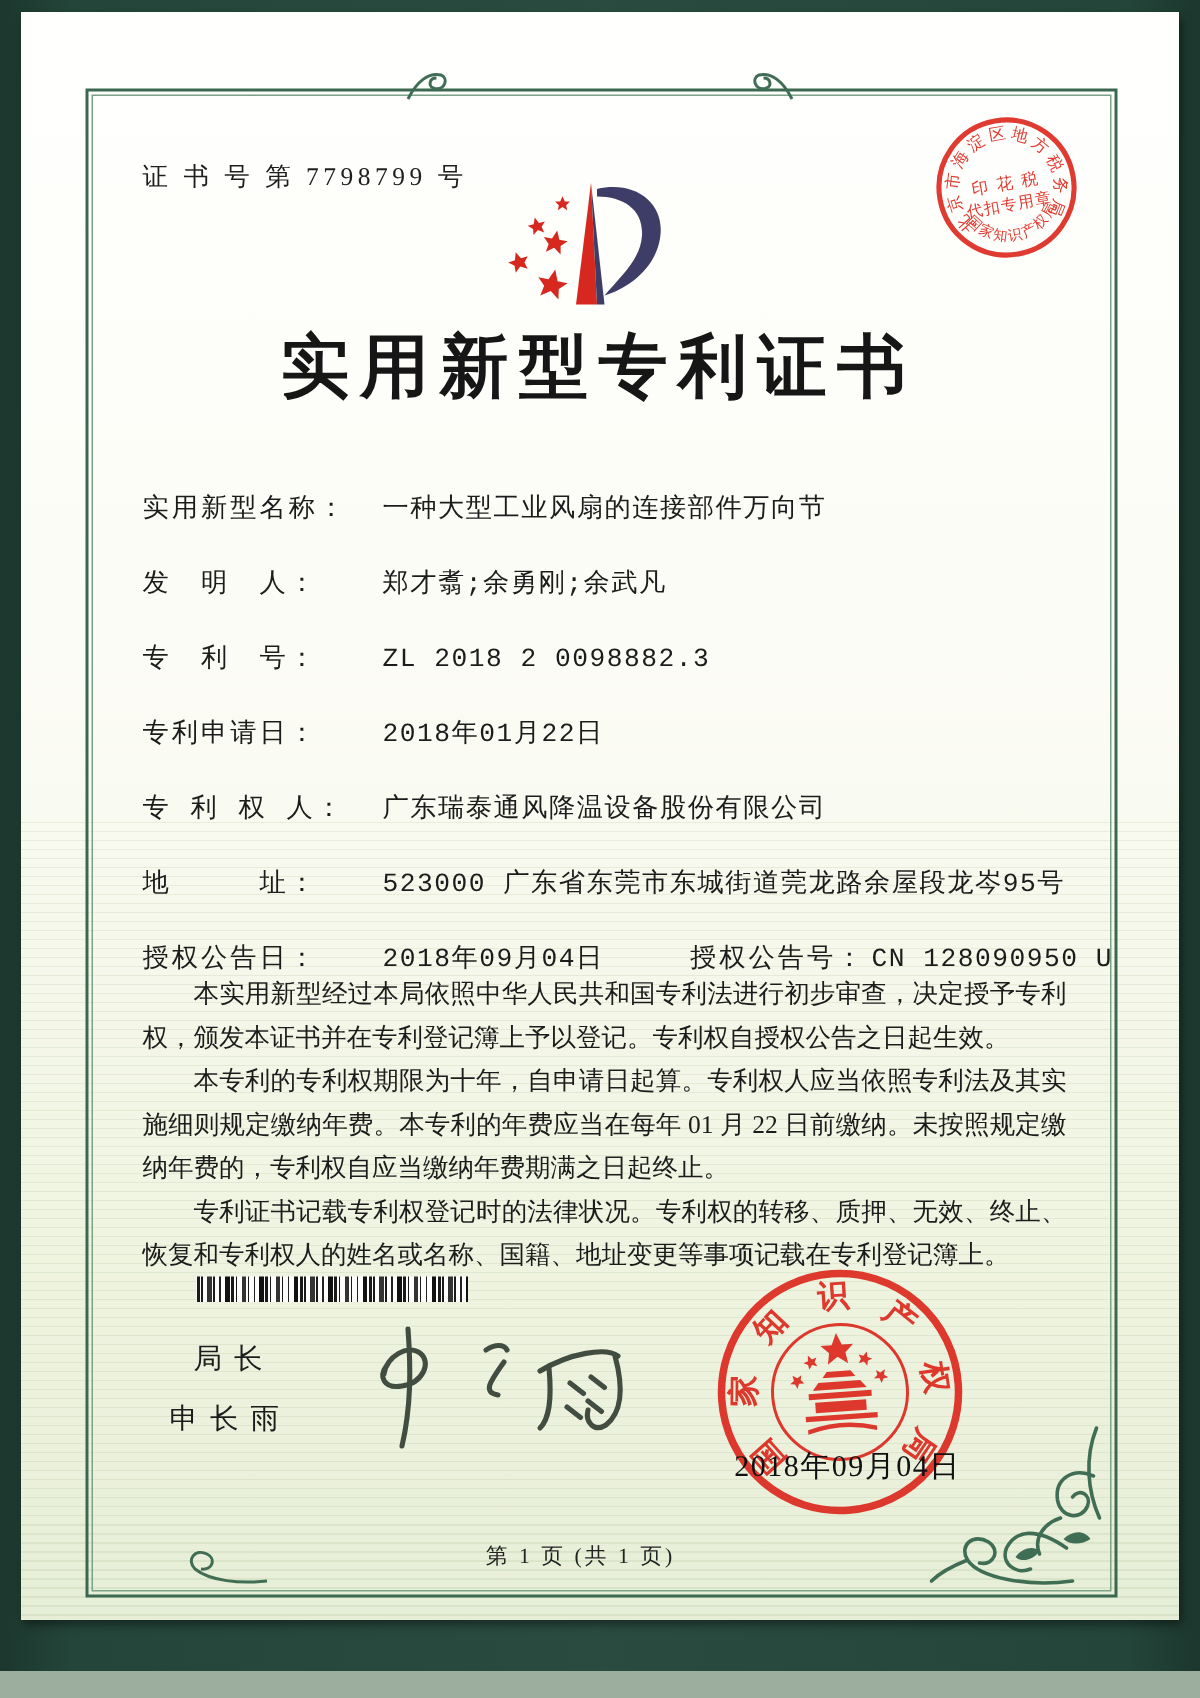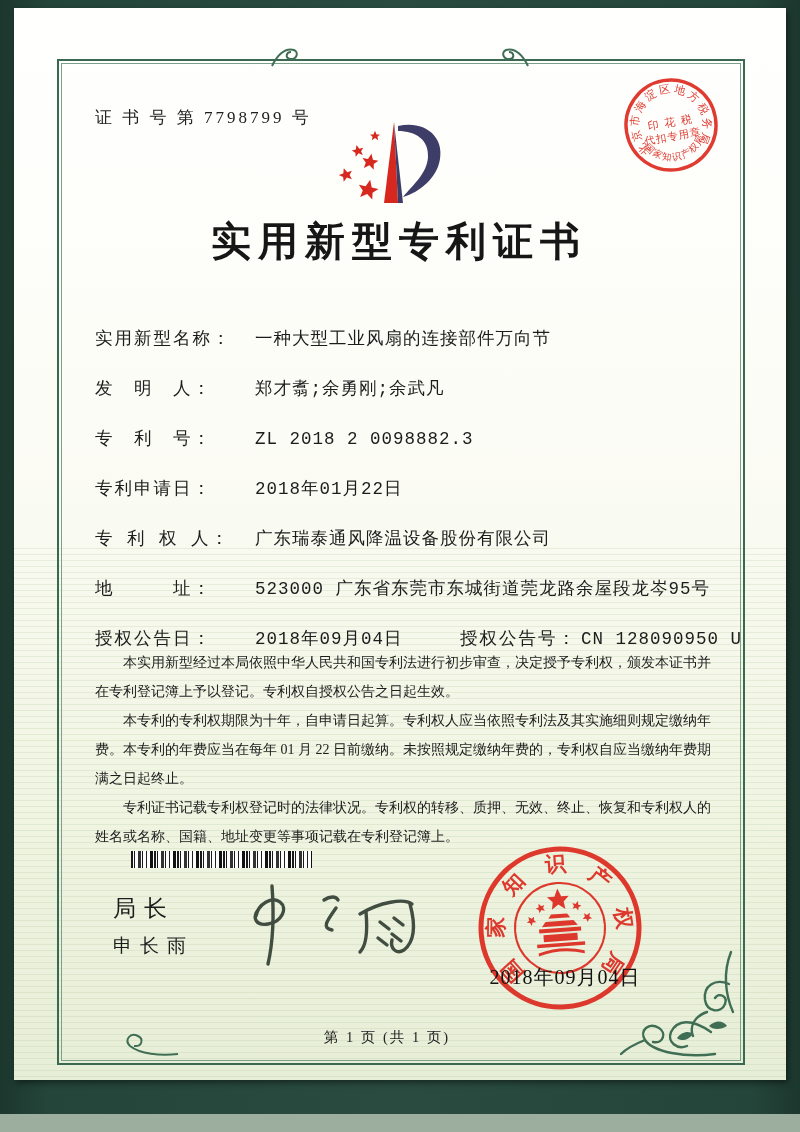--- a/index.html
+++ b/index.html
@@ -16,33 +16,33 @@
   }
   #guilloche{
     position:absolute;left:0;right:0;top:540px;bottom:0;
     background:repeating-linear-gradient(180deg,rgba(140,175,120,.16) 0 1px,rgba(255,255,255,0) 1px 6px);
     pointer-events:none;
   }
   #frame{position:absolute;left:57px;top:59px;width:684px;height:1002px;border:2px solid #3a6850;}
   #frame-inner{position:absolute;left:2px;top:2px;right:2px;bottom:2px;border:1px solid #7ba188;}
   .abs{position:absolute;}
   #cert-no{left:95px;top:106px;font-size:17px;letter-spacing:3px;color:#1e1e1e;}
-  #title{left:57px;top:214px;width:684px;text-align:center;font-size:40px;font-weight:700;letter-spacing:7px;color:#161616;}
+  #title{left:57px;top:214px;width:684px;text-align:center;font-size:46px;font-weight:700;letter-spacing:7px;color:#161616;}
   #fields{left:95px;top:326px;width:620px;}
   .frow{position:relative;height:50px;font-size:17.5px;white-space:nowrap;font-family:Liberation Mono, monospace;}
   .flabel{display:inline-block;min-width:160px;letter-spacing:2px;color:#1c1c1c;}
   .fvalue{letter-spacing:1px;color:#1c1c1c;}
   .fcol2{position:absolute;left:365px;top:0;}
-  #paragraphs{left:95px;top:648px;width:616px;font-size:14px;line-height:29px;text-align:justify;color:#1c1c1c;}
+  #paragraphs{left:95px;top:648px;width:616px;font-size:17px;line-height:29px;text-align:justify;color:#1c1c1c;}
   #paragraphs p{margin:0;text-indent:2em;}
   #barcode{left:131px;top:851px;width:181px;height:17px;background:
     repeating-linear-gradient(90deg,#1a1a1a 0 2px,#fdfdfd 2px 3px,#1a1a1a 3px 4px,#fdfdfd 4px 7px,
     #333 7px 10px,#fdfdfd 10px 11px,#1a1a1a 11px 12px,#fdfdfd 12px 15px,
     #222 15px 16px,#fdfdfd 16px 19px,#111 19px 22px,#fdfdfd 22px 23px);}
-  #director-title{left:113px;top:893px;font-size:23px;letter-spacing:8px;color:#1c1c1c;}
+  #director-title{left:129px;top:893px;font-size:19px;letter-spacing:8px;color:#1c1c1c;}
   #director-name{left:113px;top:933px;font-size:19px;letter-spacing:8px;color:#1c1c1c;text-align:right;}
   #seal-date{left:470px;top:964px;width:190px;text-align:center;font-size:20px;letter-spacing:1px;color:#111;z-index:6;}
   #footer{left:57px;top:1028px;width:660px;text-align:center;font-size:14.5px;letter-spacing:2px;color:#222;}
   svg text{font-family:"Liberation Serif","DejaVu Serif",serif;}
   .seal{color:var(--seal_red);}
   .arc-text text{fill:currentColor;}
   #tax-seal{left:615px;top:69px;z-index:5;opacity:.92;}
   #main-seal{left:465px;top:833px;z-index:5;opacity:.93;}
   #logo{left:332px;top:112px;}
   .ornament{color:var(--frame_green);}

